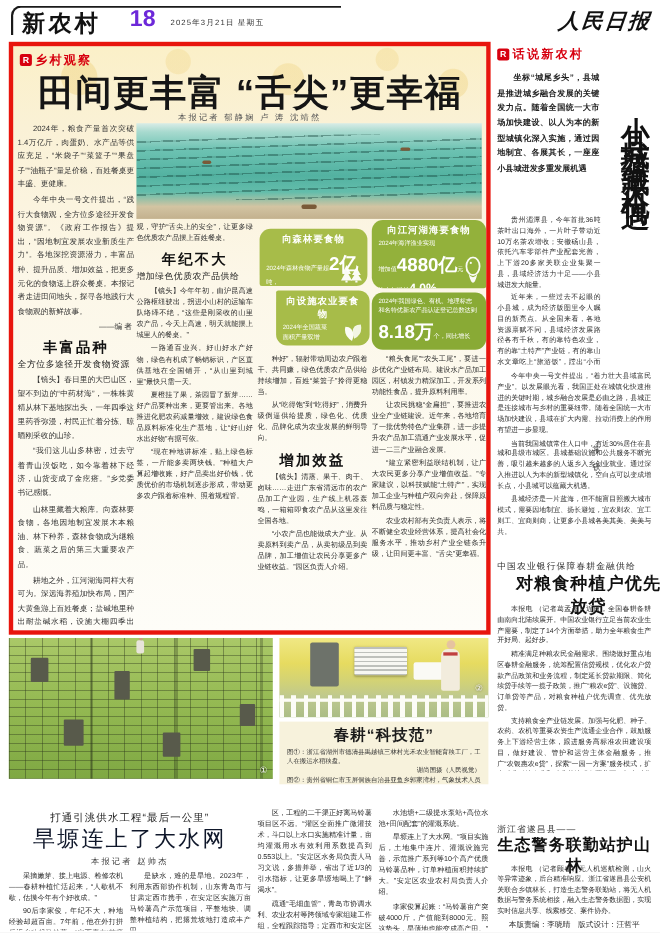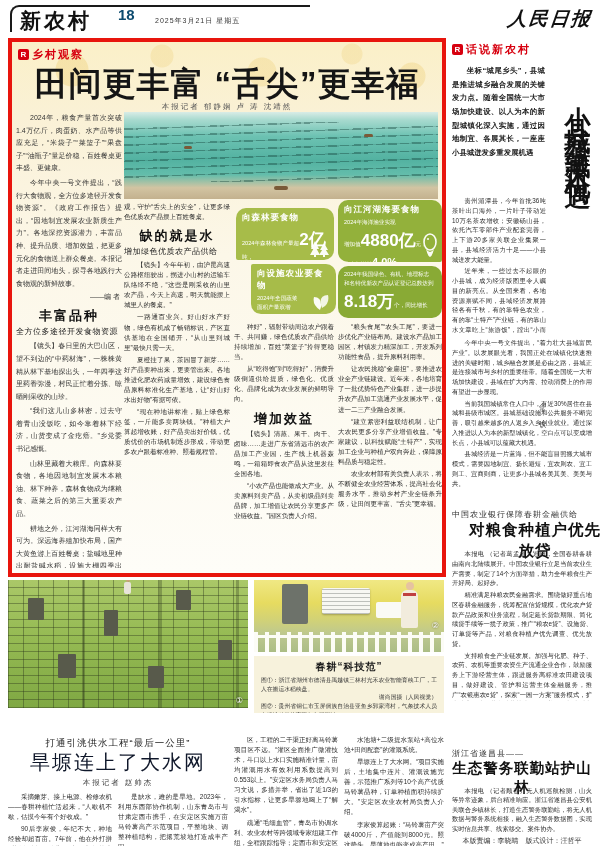--- a/index.html
+++ b/index.html
@@ -5,21 +5,21 @@
   * { margin:0; padding:0; box-sizing:border-box; }
   html,body { background:#e9e9e9; }
   body { font-family:"Liberation Sans", sans-serif; }
   #page { position:relative; width:600px; height:848px; background:#fff; margin:0 auto; overflow:hidden; color:#222; }
 
   
   .hdr { position:absolute; left:0; top:0; width:600px; height:36px; }
   .hdr-bracket { position:absolute; left:10px; top:5px; width:300px; height:27px;
     border-left:2px solid #1a1a1a; border-top:2px solid #1a1a1a; border-top-left-radius:9px; }
   .hdr-section { position:absolute; left:20px; top:7px; font-size:21px; font-weight:900; letter-spacing:3px; color:#111; }
-  .hdr-page { position:absolute; left:118px; top:6px; font-size:15px; font-weight:700; color:#0c4a6e; }
+  .hdr-page { position:absolute; left:118px; top:6px; font-size:21px; font-weight:700; color:#6d28d9; }
   .hdr-date { position:absolute; left:155px; top:16px; font-size:7px; color:#333; letter-spacing:1px; }
   .masthead { position:absolute; right:8px; top:6px; font-size:19px; font-weight:900; font-style:italic;
     transform:skewX(-6deg); letter-spacing:2px; color:#111; font-family:"Liberation Serif", serif; }
 
   
   .feature { position:absolute; left:8px; top:38px; width:438px; height:539px; border:4px solid #e8150d;
     background:
       radial-gradient(circle at 60px 28px,  rgba(233,196,92,.30) 0 16px, rgba(233,196,92,0) 17px),
       radial-gradient(circle at 150px 14px, rgba(233,196,92,.22) 0 11px, rgba(233,196,92,0) 12px),
       radial-gradient(circle at 250px 30px, rgba(233,196,92,.25) 0 14px, rgba(233,196,92,0) 15px),
@@ -47,21 +47,21 @@
     background:linear-gradient(180deg,#d9ece6 0%, #a8dacf 9%, #6cc2b2 28%, #53b2a1 55%, #63bdab 72%, #d2c4a2 87%, #c3b18e 100%); }
   .photo-sea .rafts { position:absolute; left:0; top:12%; width:100%; height:68%;
     background:repeating-linear-gradient(178deg, rgba(20,66,58,0) 0 6.5px, rgba(20,66,58,.42) 6.5px 8px);
     -webkit-mask-image:repeating-linear-gradient(90deg,#000 0 9px, rgba(0,0,0,.35) 9px 12px);
             mask-image:repeating-linear-gradient(90deg,#000 0 9px, rgba(0,0,0,.35) 9px 12px); }
   .boat { position:absolute; background:#7a5a38; border-radius:2px; }
 
   
   .info { position:absolute; left:222px; top:158px; width:208px; height:118px; }
   .card { position:absolute; color:#fff; border-radius:8px; padding:4px 6px; overflow:hidden; }
-  .card .c-title { font-size:8.5px; font-weight:800; margin-bottom:2px; letter-spacing:1px; }
+  .card .c-title { font-size:8.5px; font-weight:800; text-align:center; margin-bottom:2px; letter-spacing:1px; }
   .card .c-line { font-size:5.6px; line-height:1.6; }
   .card .big { font-size:17px; font-weight:800; }
   .card .big2 { font-size:11px; font-weight:800; }
   .card1 { left:2px; top:8px; width:98px; height:52px; background:#a7bc49; border-radius:10px 10px 10px 2px; }
   .card2 { left:104px; top:0; width:104px; height:62px; background:#93b13b; border-radius:10px 10px 2px 10px; }
   .card3 { left:17px; top:64px; width:85px; height:50px; background:#a7bc49; border-radius:2px 10px 10px 10px; }
   .card4 { left:104px; top:66px; width:104px; height:52px; background:#89aa35; border-radius:10px; }
   .card svg { position:absolute; right:4px; bottom:3px; opacity:.95; }
 
   
@@ -107,21 +107,21 @@
   .equip1 { position:absolute; left:68px; top:8px; width:48px; height:26px; background:#f7f7f2; border-radius:2px;
     box-shadow:0 1px 2px rgba(0,0,0,.25);
     background-image:repeating-linear-gradient(0deg, rgba(120,125,120,.45) 0 1.5px, rgba(0,0,0,0) 1.5px 4px); }
   .equip2 { position:absolute; left:28px; top:4px; width:26px; height:40px; background:#6d726a; border-radius:2px; }
   .equip3 { position:absolute; left:122px; top:22px; width:30px; height:16px; background:#fafaf5; border-radius:2px; }
   .person { position:absolute; right:26px; top:10px; width:17px; height:38px; background:#f2ecdd; border-radius:6px 6px 2px 2px; }
   .person::before { content:''; position:absolute; left:4.5px; top:-8px; width:8px; height:8px; border-radius:50%; background:#e6c3a0; }
   .person::after { content:''; position:absolute; left:2px; top:3px; width:13px; height:3px; background:#c04040; }
 
   .caption-box { position:absolute; left:254px; top:656px; width:190px; height:57px; background:#f7f2dc; padding:4px 7px; overflow:hidden; }
-  .caption-title { text-align:center; font-size:10px; font-weight:900; color:#1a1a1a; margin-bottom:2px; letter-spacing:1px; }
+  .caption-title { text-align:center; font-size:14px; font-weight:900; color:#1a1a1a; margin-bottom:2px; letter-spacing:1px; }
   .caption-box p { font-size:5.8px; line-height:1.5; text-align:justify; color:#333; }
   .caption-box .credit { display:block; text-align:right; }
 
   
   .b-kicker { position:absolute; left:8px; top:737px; width:220px; text-align:center; font-size:9.5px; color:#222; letter-spacing:1px; }
   .b-title { position:absolute; left:8px; top:749px; width:220px; text-align:center; font-size:20px; font-weight:400; color:#0f172a; letter-spacing:2px; }
   .b-byline { position:absolute; left:8px; top:778px; width:220px; text-align:center; font-size:7.5px; color:#444; letter-spacing:2px; }
   .bc1 { left:8px;   top:792px; width:104px; height:54px; }
   .bc2 { left:118px; top:792px; width:110px; height:54px; }
   .bc3 { left:234px; top:735px; width:104px; height:111px; }
@@ -166,21 +166,21 @@
 
     <div class="photo-sea">
       <div class="rafts"></div>
       <div class="boat" style="left:150px; bottom:9px; width:14px; height:4px;"></div>
       <div class="boat" style="left:60px; top:34px; width:8px; height:2.5px;"></div>
       <div class="boat" style="left:240px; top:22px; width:9px; height:2.5px;"></div>
     </div>
 
     <div class="col" style="left:112px; top:160px; width:106px; height:366px;">
       <p style="text-indent:0;">观，守护“舌尖上的安全”，让更多绿色优质农产品摆上百姓餐桌。</p>
-      <div class="sec-title">缺的就是水</div>
+      <div class="sec-title">年纪不大</div>
       <div class="sec-sub">增加绿色优质农产品供给</div>
       <div>
           <p>【镜头】今年年初，由沪昆高速公路枢纽驶出，拐进小山村的运输车队络绎不绝，“这些是刚采收的山里农产品，今天上高速，明天就能摆上城里人的餐桌。”</p>
           <p>一路通百业兴。好山好水产好物，绿色有机成了畅销标识，产区直供基地在全国铺开，“从山里到城里”最快只需一天。</p>
           <p>夏橙挂了果，茶园冒了新芽……好产品要种出来，更要管出来。各地推进化肥农药减量增效，建设绿色食品原料标准化生产基地，让“好山好水出好物”有据可依。</p>
           <p>“现在种地讲标准，贴上绿色标签，一斤能多卖两块钱。”种植大户算起增收账，好产品卖出好价钱，优质优价的市场机制逐步形成，带动更多农户跟着标准种、照着规程管。</p>
         </div>
     </div>
 
     <div class="info">

